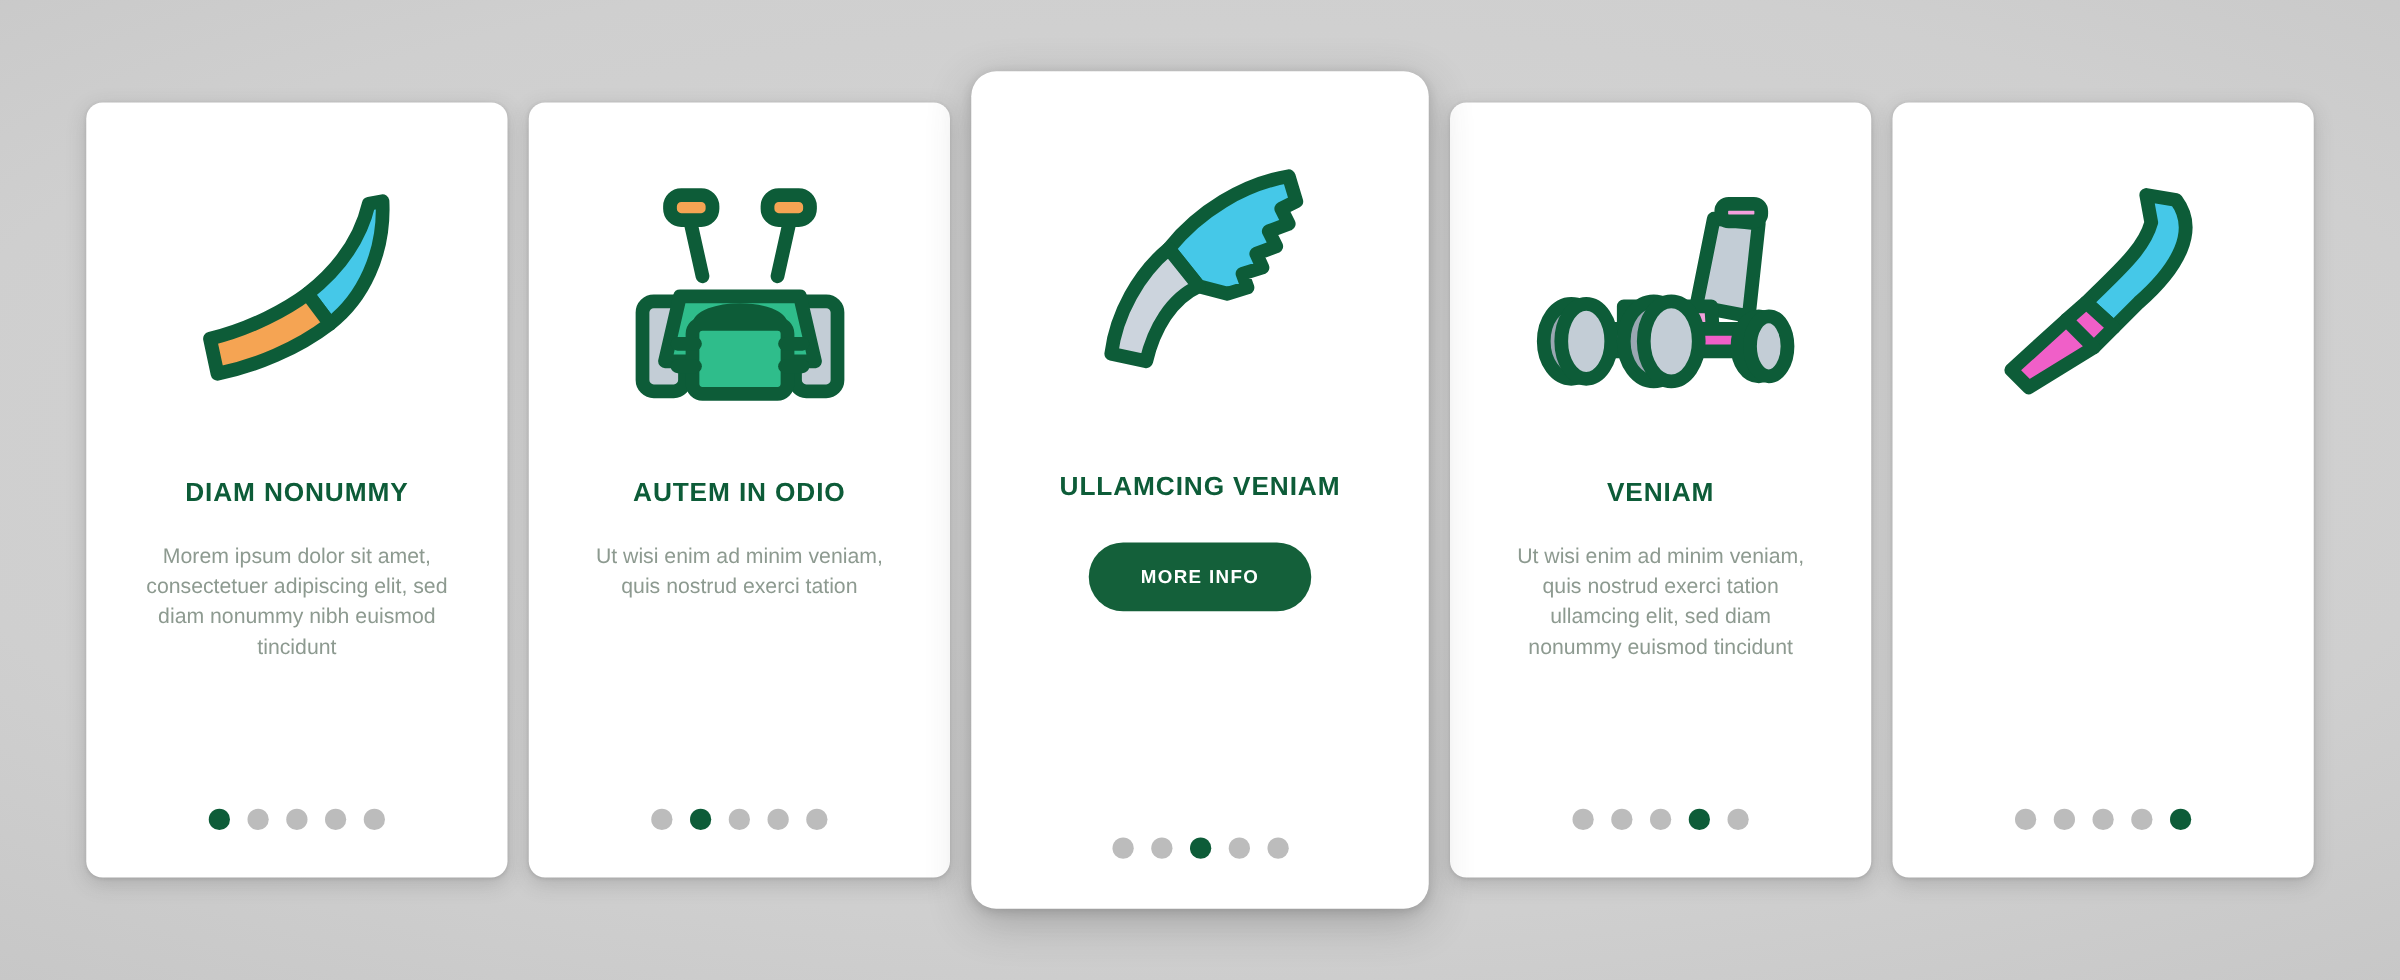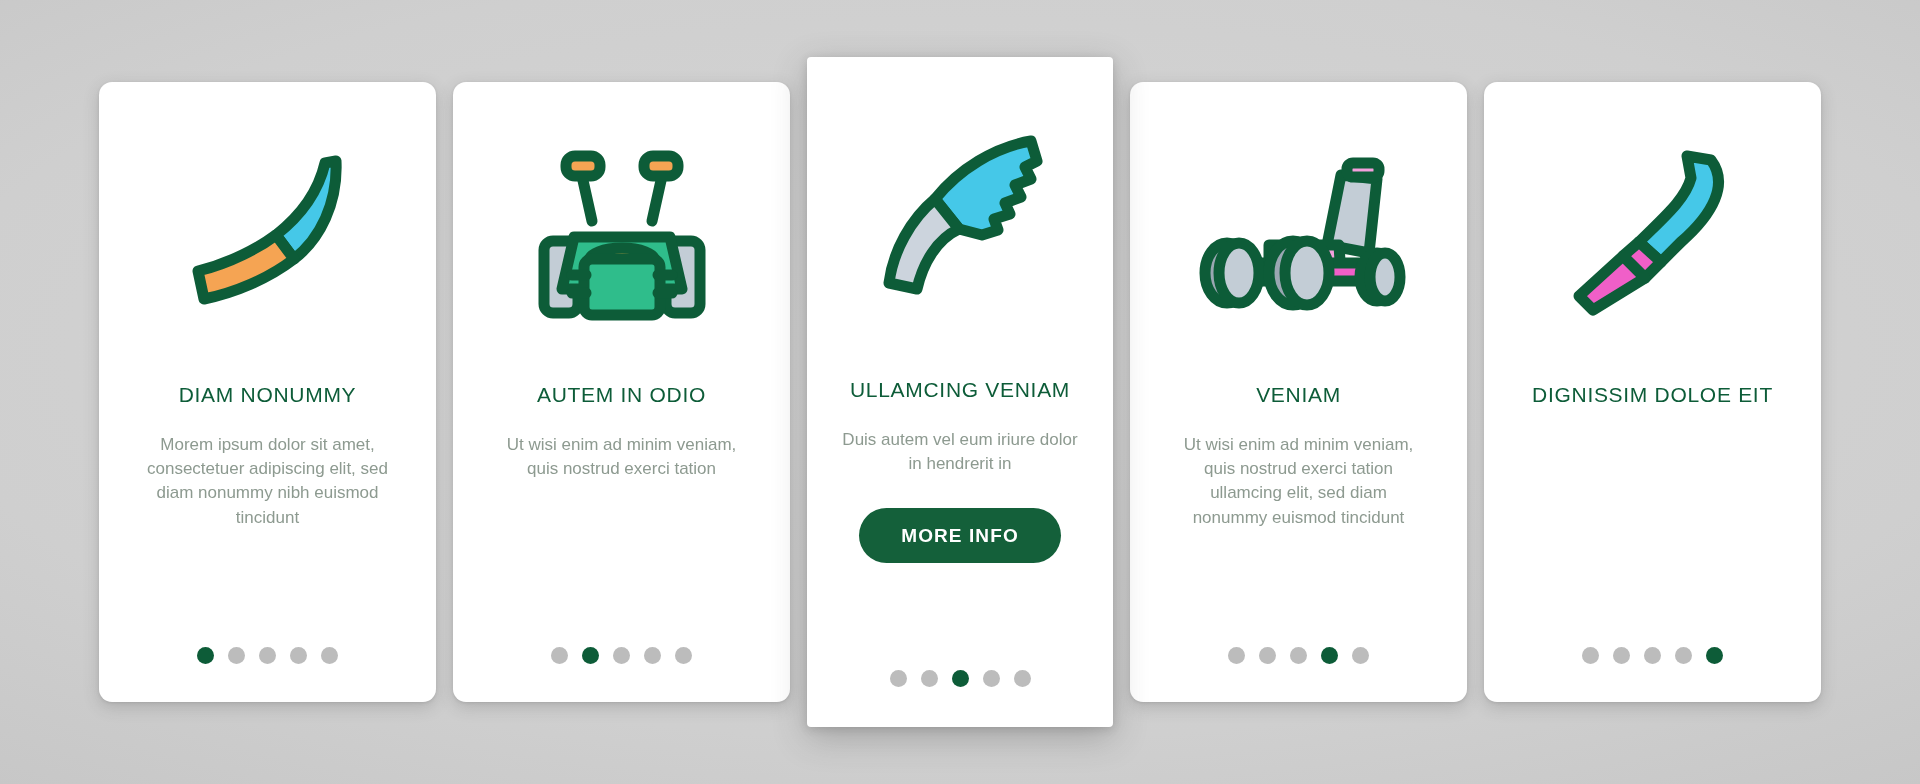--- a/index.html
+++ b/index.html
@@ -44,44 +44,44 @@
     background: #ffffff;
     border-radius: 13px;
     box-shadow: 0 5px 16px rgba(70,70,70,0.22), 0 1px 3px rgba(70,70,70,0.14);
     display: flex;
     flex-direction: column;
     align-items: center;
     flex: 0 0 auto;
   }
 
   .card.featured {
-    width: 306px;
+    width: 366px;
     height: 670px;
-    border-radius: 4px;
+    border-radius: 20px;
     box-shadow: 0 10px 34px rgba(60,60,60,0.30), 0 2px 8px rgba(60,60,60,0.18);
     z-index: 5;
   }
 
   
   .icon-wrap {
     width: 100%;
     height: 300px;
     display: flex;
     align-items: center;
     justify-content: center;
     flex: 0 0 auto;
   }
   .featured .icon-wrap { height: 320px; }
 
   .icon-wrap svg { display: block; }
 
   
   .card-title {
     font-size: 21px;
-    font-weight: normal;
+    font-weight: bold;
     letter-spacing: 0.7px;
     color: #0d5c38;
     text-align: center;
     line-height: 1.2;
     padding: 0 16px;
   }
 
   .card-body {
     margin-top: 26px;
     font-size: 17px;
@@ -96,21 +96,21 @@
   
   .more-info-btn {
     margin-top: 32px;
     background: #14603a;
     color: #ffffff;
     border: none;
     border-radius: 28px;
     height: 55px;
     padding: 0 42px;
     font-family: "Liberation Sans", sans-serif;
-    font-size: 19px;
+    font-size: 15px;
     font-weight: bold;
     letter-spacing: 1.1px;
     cursor: pointer;
   }
 
   
   .dots {
     position: absolute;
     left: 0;
     right: 0;
@@ -197,21 +197,20 @@
         <svg width="210" height="200" viewBox="0 0 210 200" aria-hidden="true">
           <g fill="none" stroke="#0d5c38" stroke-width="11" stroke-linecap="round" stroke-linejoin="round">
 
             <path d="M80 82 C104 52 140 30 176 24 L182 44 L170 50 L176 62 L160 68 L166 80 L150 86 L155 97 L139 102 L143 113 L127 118 L104 112 Z" fill="#45c8e8"></path>
 
             <path d="M80 82 C56 102 38 134 34 166 L62 172 C68 146 82 122 104 112 Z" fill="#ccd4dd"></path>
           </g>
         </svg>
       </div>
       <div class="card-title">ULLAMCING VENIAM</div>
-      <div class="card-body">Duis autem vel eum iriure dolor in hendrerit in</div>
       <button class="more-info-btn">MORE INFO</button>
       <div class="dots">
         <span class="dot"></span>
         <span class="dot"></span>
         <span class="dot active"></span>
         <span class="dot"></span>
         <span class="dot"></span>
       </div>
     </div>
 
@@ -254,21 +253,20 @@
           <g fill="none" stroke="#0d5c38" stroke-width="11" stroke-linecap="round" stroke-linejoin="round">
 
             <path d="M86 110 C110 86 132 68 138 46 L134 24 L158 28 C176 52 160 82 128 110 L108 130 Z" fill="#45c8e8"></path>
 
             <path d="M86 110 L108 130 L92 146 L70 124 Z" fill="#f05fc8"></path>
 
             <path d="M70 124 L92 146 L40 178 L26 164 Z" fill="#f05fc8"></path>
           </g>
         </svg>
       </div>
-      <div class="card-title">DIGNISSIM DOLOE EIT</div>
       <div class="dots">
         <span class="dot"></span>
         <span class="dot"></span>
         <span class="dot"></span>
         <span class="dot"></span>
         <span class="dot active"></span>
       </div>
     </div>
 
   </div>

